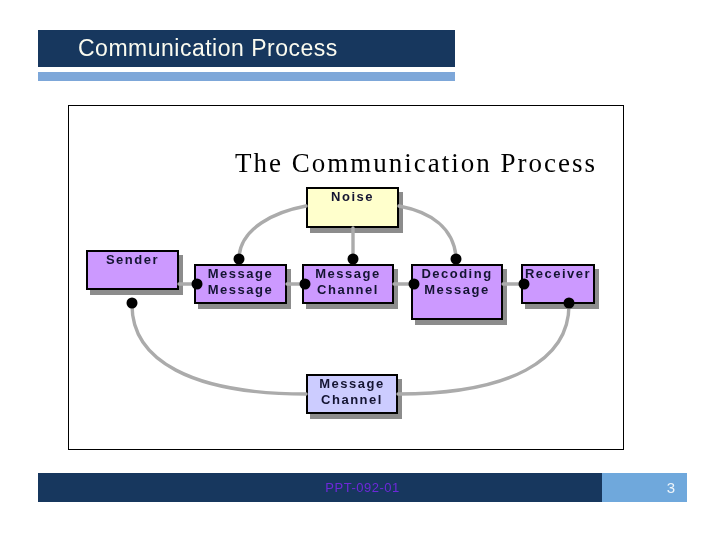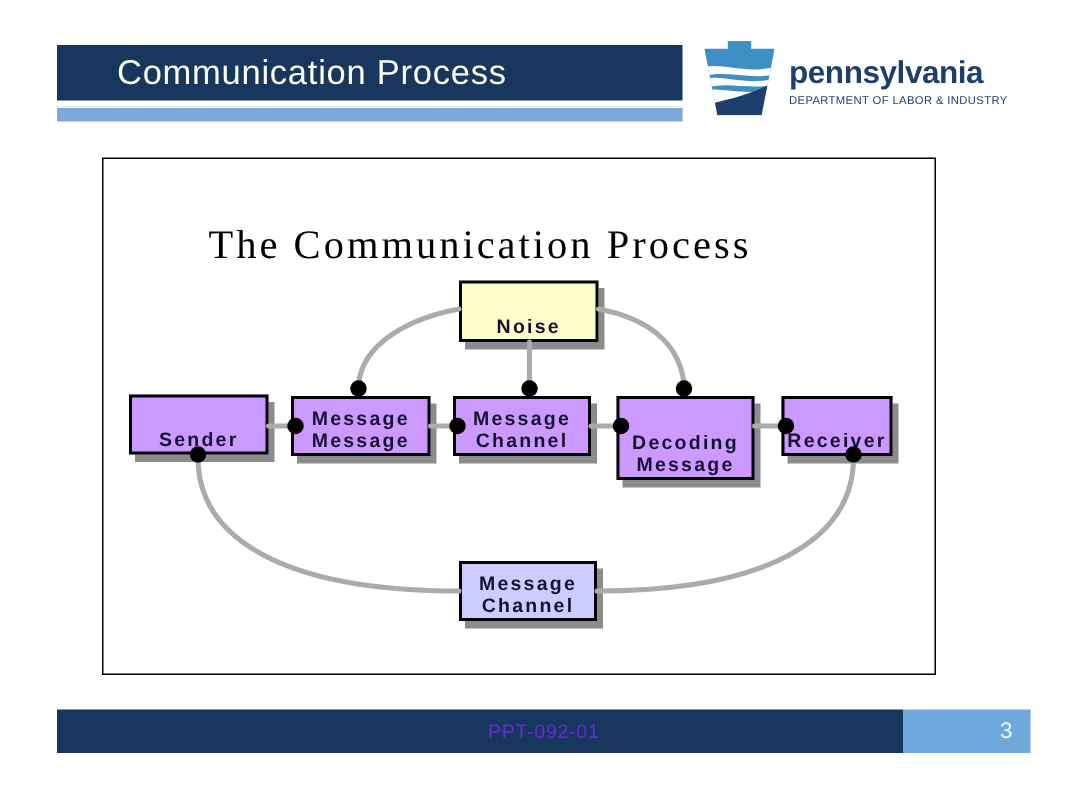--- a/index.html
+++ b/index.html
@@ -27,28 +27,28 @@
   }
   .logo-dept{
     font-size:7.5px;color:#1C3F6E;letter-spacing:.25px;margin-top:3px;white-space:nowrap;
   }
   
   .diagram{
     position:absolute;left:68px;top:105px;width:554px;height:343px;
     background:#ffffff;border:1px solid #000000;
   }
   .diagram-title{
-    position:absolute;left:-26px;top:42px;width:100%;text-align:center;
+    position:absolute;left:-26px;top:42px;width:100%;text-align:right;
     font-family:"Liberation Serif","DejaVu Serif",serif;
     font-size:27px;letter-spacing:2px;color:#000000;white-space:nowrap;z-index:1;
   }
   .node{
     position:absolute;box-sizing:border-box;border:2px solid #000000;
     box-shadow:4px 5px 0 #8C8C8C;
-    display:flex;flex-direction:column;align-items:center;justify-content:flex-end;
+    display:flex;flex-direction:column;align-items:center;justify-content:flex-start;
     font-weight:bold;font-size:13px;letter-spacing:1.5px;color:#141432;
     line-height:1.2;text-align:center;z-index:1;
   }
   .node-noise{background:#FFFFCC;}
   .node-process{background:#CC99FF;}
   .node-channel{background:#CCCCFF;}
   .connector-layer{position:absolute;left:0;top:0;width:554px;height:343px;z-index:2;pointer-events:none;}
   .connector-layer path,.connector-layer line{stroke:#ABABAB;stroke-width:3.4;fill:none;stroke-linecap:round;}
   .connector-layer circle{fill:#000000;stroke:none;}
   
@@ -68,51 +68,29 @@
 </head>
 <body>
 
 <div class="slide">
 
   <div class="header-bar">
     <div class="header-title">Communication Process</div>
   </div>
   <div class="header-accent"></div>
 
-  <div class="logo">
-    <span>
-      <svg width="52" height="51" viewBox="0 0 60 58">
-        <defs>
-            <clipPath id="ks">
-              <path d="M21,0 H39 V6 H57 L47,57 H13 L3,6 H21 Z"></path>
-            </clipPath>
-          </defs>
-        <g clip-path="url(#ks)">
-          <rect width="60" height="58" fill="#3D8FC4"></rect>
-          <path d="M0,21 C15,15 35,27 60,19 L60,25 C38,31 18,21 0,28 Z" fill="#ffffff"></path>
-          <path d="M0,30 C15,24 35,36 60,28 L60,33 C38,39 18,29 0,38 Z" fill="#ffffff"></path>
-          <path d="M0,39 C15,33 35,45 60,35 L60,58 L0,58 Z" fill="#ffffff"></path>
-          <path d="M0,50 C20,45 38,42 60,30 L60,58 L0,58 Z" fill="#1C3F6E"></path>
-        </g>
-      </svg>
-    </span>
-    <div class="logo-textcol">
-      <div class="logo-brand">pennsylvania</div>
-      <div class="logo-dept">DEPARTMENT OF LABOR &amp; INDUSTRY</div>
-    </div>
-  </div>
 
   <div class="diagram">
     <div class="diagram-title">The Communication Process</div>
 
     <div class="node node-noise" style="left:237px;top:81px;width:93px;height:41px;">
       <span>Noise</span>
     </div>
 
-    <div class="node node-process" style="left:17px;top:157px;width:93px;height:40px;">
+    <div class="node node-process" style="left:17px;top:144px;width:93px;height:40px;">
       <span>Sender</span>
     </div>
 
     <div class="node node-process" style="left:125px;top:158px;width:93px;height:40px;">
       <span>Message</span>
       <span>Message</span>
     </div>
 
     <div class="node node-process" style="left:233px;top:158px;width:92px;height:40px;">
       <span>Message</span>

